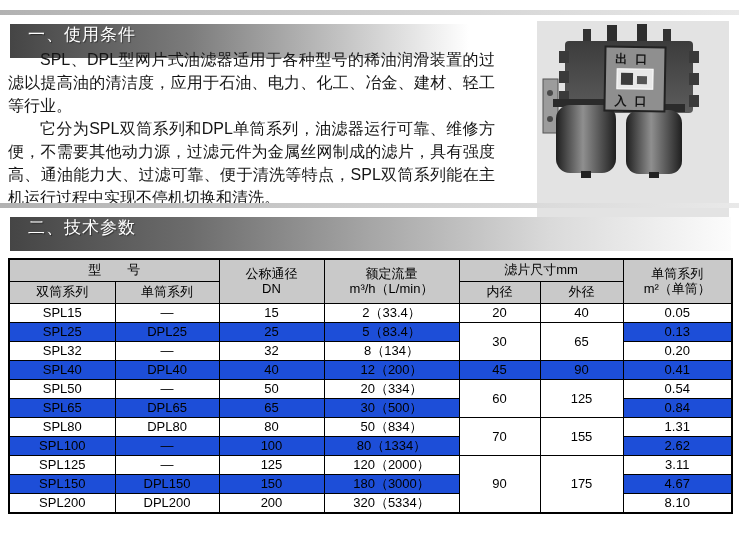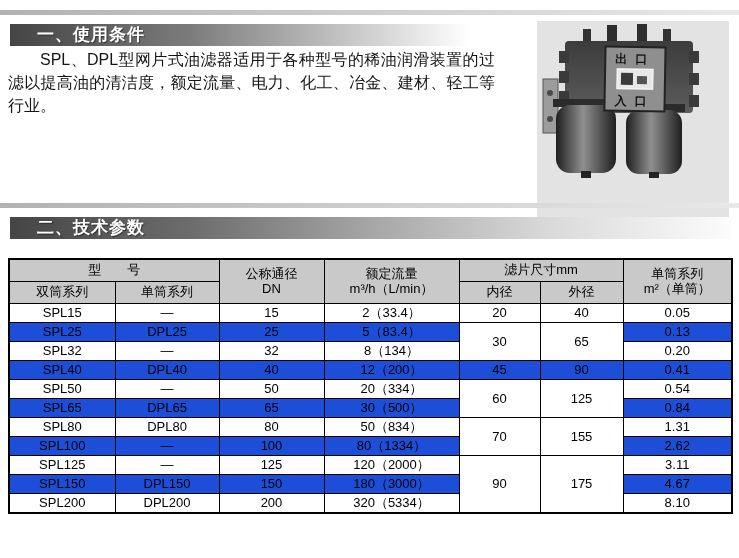--- a/index.html
+++ b/index.html
@@ -6,22 +6,22 @@
   .page{
     position:relative;width:739px;height:558px;background:#ffffff;overflow:hidden;
     font-family:"Liberation Sans","DejaVu Sans",sans-serif;color:#111;
   }
   
   .strip{position:absolute;left:0;width:739px;height:5px;
     background:linear-gradient(to right,#b2b2b2,#e9e9e9);}
   .strip1{top:10px;}
   .strip2{top:203px;}
   
-  .titlebar{position:absolute;height:22px;line-height:22px;
-    color:#fff;font-weight:bold;font-size:17px;padding-left:27px;box-sizing:border-box;
+  .titlebar{position:absolute;height:34px;line-height:22px;
+    color:#fff;font-weight:normal;font-size:17px;padding-left:18px;box-sizing:border-box;
     text-shadow:1px 1px 1px rgba(0,0,0,0.45);letter-spacing:1px;}
   .titlebar1{left:10px;top:24px;width:510px;
     background:linear-gradient(to right,#454545 0%,#7b7b7b 35%,#c3c3c3 65%,#ffffff 90%);}
   .titlebar2{left:10px;top:217px;width:721px;
     background:linear-gradient(to right,#454545 0%,#6c6c6c 25%,#a6a6a6 50%,#dadada 75%,#fcfcfc 100%);}
   
   .intro{position:absolute;left:8px;top:48px;width:487px;font-size:16px;line-height:23px;
     text-align:justify;color:#151515;}
   .intro p{margin:0;text-indent:2em;}
   
@@ -47,21 +47,22 @@
 <body>
 
 <div class="page">
 
   <div class="strip strip1"></div>
   <div class="titlebar titlebar1">
     <span>一、使用条件</span>
   </div>
 
   <div class="intro">
-    <p>SPL、DPL型网片式油滤器适用于各种型号的稀油润滑装置的过滤以提高油的清洁度，额定流量、电力、化工、冶金、建材、轻工等行业。</p>
+    <p>SPL、DPL型网片式油滤器适用于各种型号的稀油润滑装置的过滤以提高油的清洁度，应用于石油、电力、化工、冶金、建材、轻工等行业。</p>
+    <p>它分为SPL双筒系列和DPL单筒系列，油滤器运行可靠、维修方便，不需要其他动力源，过滤元件为金属丝网制成的滤片，具有强度高、通油能力大、过滤可靠、便于清洗等特点，SPL双筒系列能在主机运行过程中实现不停机切换和清洗。</p>
   </div>
 
   <div class="photo">
     <svg width="192" height="159" viewBox="0 0 192 159">
       <defs>
         <linearGradient id="cyl" x1="0" y1="0" x2="1" y2="0">
           <stop offset="0" stop-color="#1f1f1f"></stop>
           <stop offset="0.45" stop-color="#8f8f8f"></stop>
           <stop offset="1" stop-color="#1f1f1f"></stop>
         </linearGradient>

